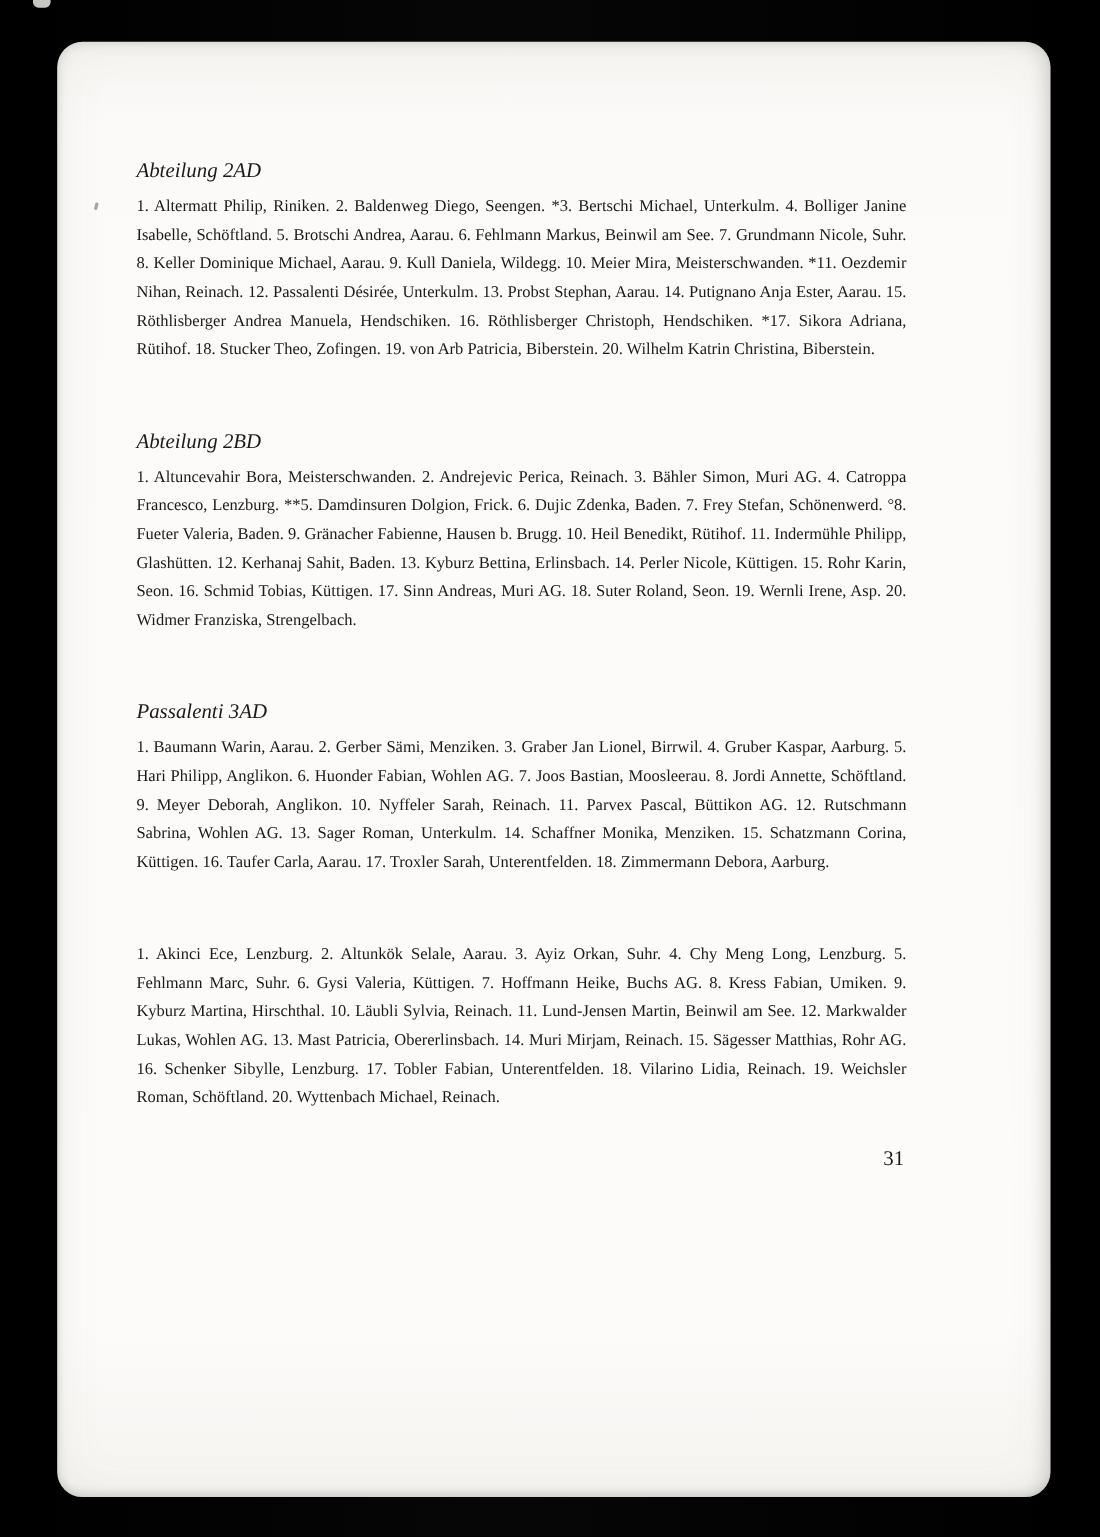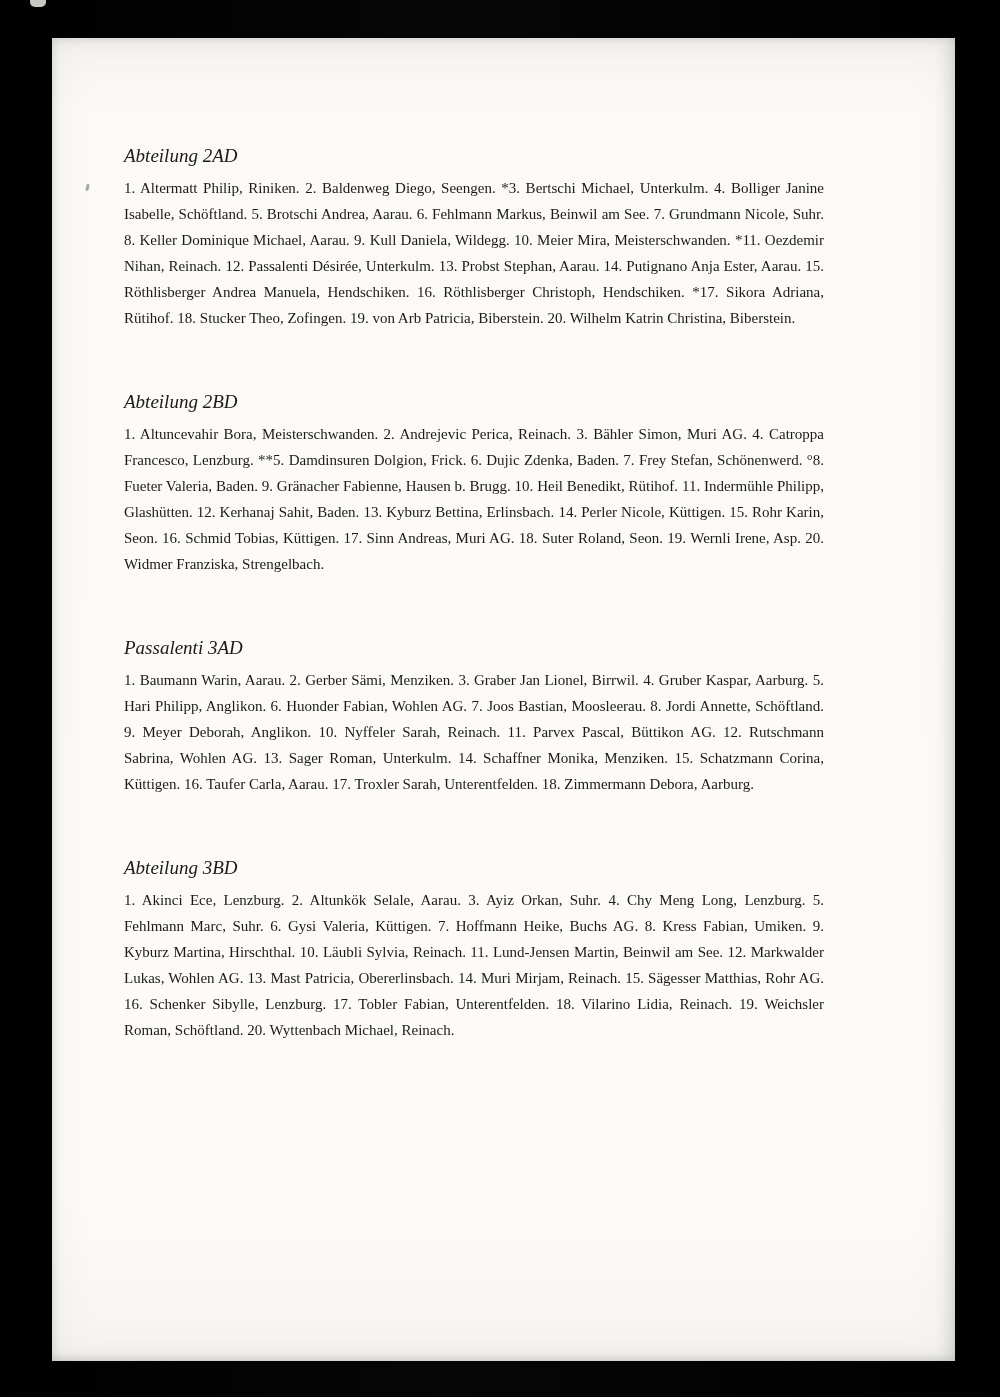--- a/index.html
+++ b/index.html
@@ -1,15 +1,15 @@
 <!DOCTYPE html>
 <html><head>
 <meta charset="utf-8">
 <style>
-  * { margin: 0; padding: 0; box-sizing: border-box; }
+  * { margin: 0; padding: 0; box-sizing: border-box; border-radius: 23px; }
   html, body { width: 1000px; height: 1397px; }
   body {
     position: relative;
     overflow: hidden;
     background: #000;
     font-family: "Liberation Serif", serif;
   }
   .scan-frame {
     position: absolute;
     inset: 0;
@@ -91,20 +91,20 @@
         <h2 class="section-title">Abteilung 2BD</h2>
         <p class="section-body">1. Altuncevahir Bora, Meisterschwanden. 2. Andrejevic Perica, Reinach. 3. Bähler Simon, Muri AG. 4. Catroppa Francesco, Lenzburg. **5. Damdinsuren Dolgion, Frick. 6. Dujic Zdenka, Baden. 7. Frey Stefan, Schönenwerd. °8. Fueter Valeria, Baden. 9. Gränacher Fabienne, Hausen b. Brugg. 10. Heil Benedikt, Rütihof. 11. Indermühle Philipp, Glashütten. 12. Kerhanaj Sahit, Baden. 13. Kyburz Bettina, Erlinsbach. 14. Perler Nicole, Küttigen. 15. Rohr Karin, Seon. 16. Schmid Tobias, Küttigen. 17. Sinn Andreas, Muri AG. 18. Suter Roland, Seon. 19. Wernli Irene, Asp. 20. Widmer Franziska, Strengelbach.</p>
       </section>
 
       <section class="section">
         <h2 class="section-title">Passalenti 3AD</h2>
         <p class="section-body">1. Baumann Warin, Aarau. 2. Gerber Sämi, Menziken. 3. Graber Jan Lionel, Birr­wil. 4. Gruber Kaspar, Aarburg. 5. Hari Philipp, Anglikon. 6. Huonder Fabian, Wohlen AG. 7. Joos Bastian, Moosleerau. 8. Jordi Annette, Schöftland. 9. Meyer Deborah, Anglikon. 10. Nyffeler Sarah, Reinach. 11. Parvex Pascal, Büttikon AG. 12. Rutschmann Sabrina, Wohlen AG. 13. Sager Roman, Unterkulm. 14. Schaffner Monika, Menziken. 15. Schatzmann Corina, Küttigen. 16. Taufer Carla, Aarau. 17. Troxler Sarah, Unterentfelden. 18. Zimmermann Debora, Aarburg.</p>
       </section>
 
       <section class="section">
-        <h2 class="section-title">Abteilung 3BD</h2>
         <p class="section-body">1. Akinci Ece, Lenzburg. 2. Altunkök Selale, Aarau. 3. Ayiz Orkan, Suhr. 4. Chy Meng Long, Lenzburg. 5. Fehlmann Marc, Suhr. 6. Gysi Valeria, Küttigen. 7. Hoffmann Heike, Buchs AG. 8. Kress Fabian, Umiken. 9. Kyburz Martina, Hirschthal. 10. Läubli Sylvia, Reinach. 11. Lund-Jensen Martin, Beinwil am See. 12. Markwalder Lukas, Wohlen AG. 13. Mast Patricia, Obererlinsbach. 14. Muri Mirjam, Reinach. 15. Sägesser Matthias, Rohr AG. 16. Schenker Sibylle, Lenz­burg. 17. Tobler Fabian, Unterentfelden. 18. Vilarino Lidia, Reinach. 19. Weichsler Roman, Schöftland. 20. Wyttenbach Michael, Reinach.</p>
       </section>
 
+      <div class="page-number">31</div>
 
     </div>
   </div>
 </div>
 
 </body></html>

